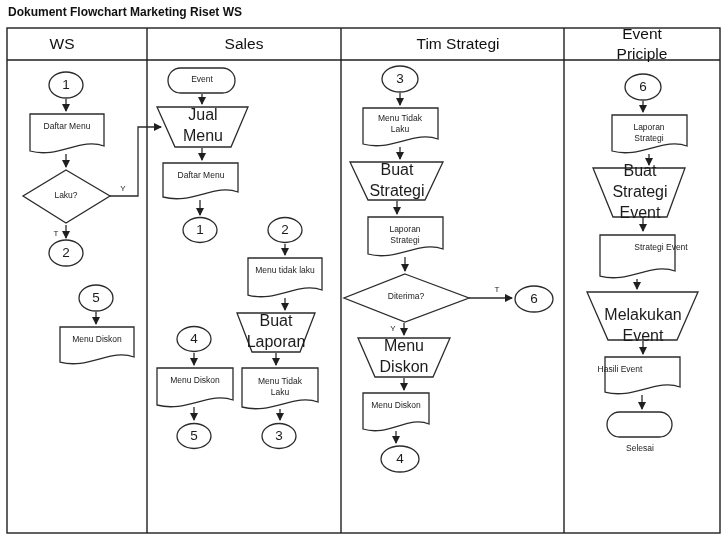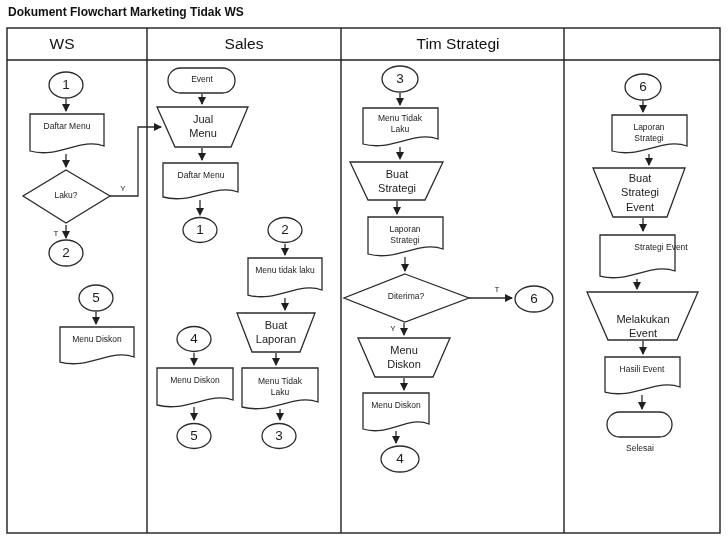--- a/index.html
+++ b/index.html
@@ -5,32 +5,32 @@
   html,body{margin:0;padding:0;background:#ffffff;}
   .page{position:relative;width:728px;height:546px;background:#ffffff;overflow:hidden;
         font-family:"Liberation Sans",sans-serif;color:#1a1a1a;}
   svg{position:absolute;left:0;top:0;}
   .shape{fill:#ffffff;stroke:#2b2b2b;stroke-width:1.3;}
   .grid{fill:none;stroke:#1f1f1f;stroke-width:1.4;}
   .conn{fill:none;stroke:#2b2b2b;stroke-width:1.3;}
   .lbl{position:absolute;transform:translate(-50%,-50%);text-align:center;
        white-space:pre-line;line-height:1.3;color:#1c1c1c;}
   .sm{font-size:8.5px;}
-  .md{font-size:11px;}
+  .md{font-size:16px;}
   .num{font-size:13.5px;}
   .tiny{font-size:8px;}
   .hdr{font-size:15.5px;color:#111;}
   .title{position:absolute;left:8px;top:5px;font-size:12px;font-weight:bold;color:#111;}
 </style>
 </head>
 <body>
 
 <div class="page">
 
-  <div class="title">Dokument Flowchart Marketing Tidak WS</div>
+  <div class="title">Dokument Flowchart Marketing Riset WS</div>
 
   <svg width="728" height="546" viewBox="0 0 728 546">
     <defs>
       <marker id="arw" markerUnits="userSpaceOnUse" markerWidth="9" markerHeight="9" refX="7" refY="4" orient="auto">
         <path d="M0,0 L8,4 L0,8 Z" fill="#1f1f1f"></path>
       </marker>
     </defs>
 
     <g>
       <rect class="grid" x="7" y="28" width="713" height="505"></rect>
@@ -111,20 +111,21 @@
       <line class="conn" x1="643" y1="341" x2="643" y2="354" marker-end="url(#arw)"></line>
       <path class="shape" d="M605,357 H680 V387 C657,378 633,400 605,392 Z"></path>
       <line class="conn" x1="642" y1="395" x2="642" y2="409" marker-end="url(#arw)"></line>
       <rect class="shape" x="607" y="412" width="65" height="25" rx="12.5"></rect>
     </g>
   </svg>
 
   <div class="lbl hdr" style="left:62px;top:44px;">WS</div>
   <div class="lbl hdr" style="left:244px;top:44px;">Sales</div>
   <div class="lbl hdr" style="left:452px;top:44px;margin-left:6px;">Tim Strategi</div>
+  <div class="lbl hdr" style="left:642px;top:44px;">Event Priciple</div>
 
   <div class="lbl num" style="left:66px;top:85px;">1</div>
   <div class="lbl sm" style="left:67px;top:127px;">Daftar Menu</div>
   <div class="lbl sm" style="left:66px;top:196px;">Laku?</div>
   <div class="lbl tiny" style="left:123px;top:189px;">Y</div>
   <div class="lbl tiny" style="left:56px;top:234px;">T</div>
   <div class="lbl num" style="left:66px;top:253px;">2</div>
   <div class="lbl num" style="left:96px;top:298px;">5</div>
   <div class="lbl sm" style="left:97px;top:340px;">Menu Diskon</div>
 
@@ -162,16 +163,16 @@
 
   <div class="lbl num" style="left:643px;top:87px;">6</div>
   <div class="lbl sm" style="left:649px;top:133px;">Laporan
 Strategi</div>
   <div class="lbl md" style="left:640px;top:192px;">Buat
 Strategi
 Event</div>
   <div class="lbl sm" style="left:637px;top:248px;margin-left:24px;">Strategi Event</div>
   <div class="lbl md" style="left:643px;top:326px;">Melakukan
 Event</div>
-  <div class="lbl sm" style="left:642px;top:370px;">Hasili Event</div>
+  <div class="lbl sm" style="left:620px;top:370px;">Hasili Event</div>
   <div class="lbl sm" style="left:640px;top:449px;">Selesai</div>
 
 </div>
 
 </body></html>

